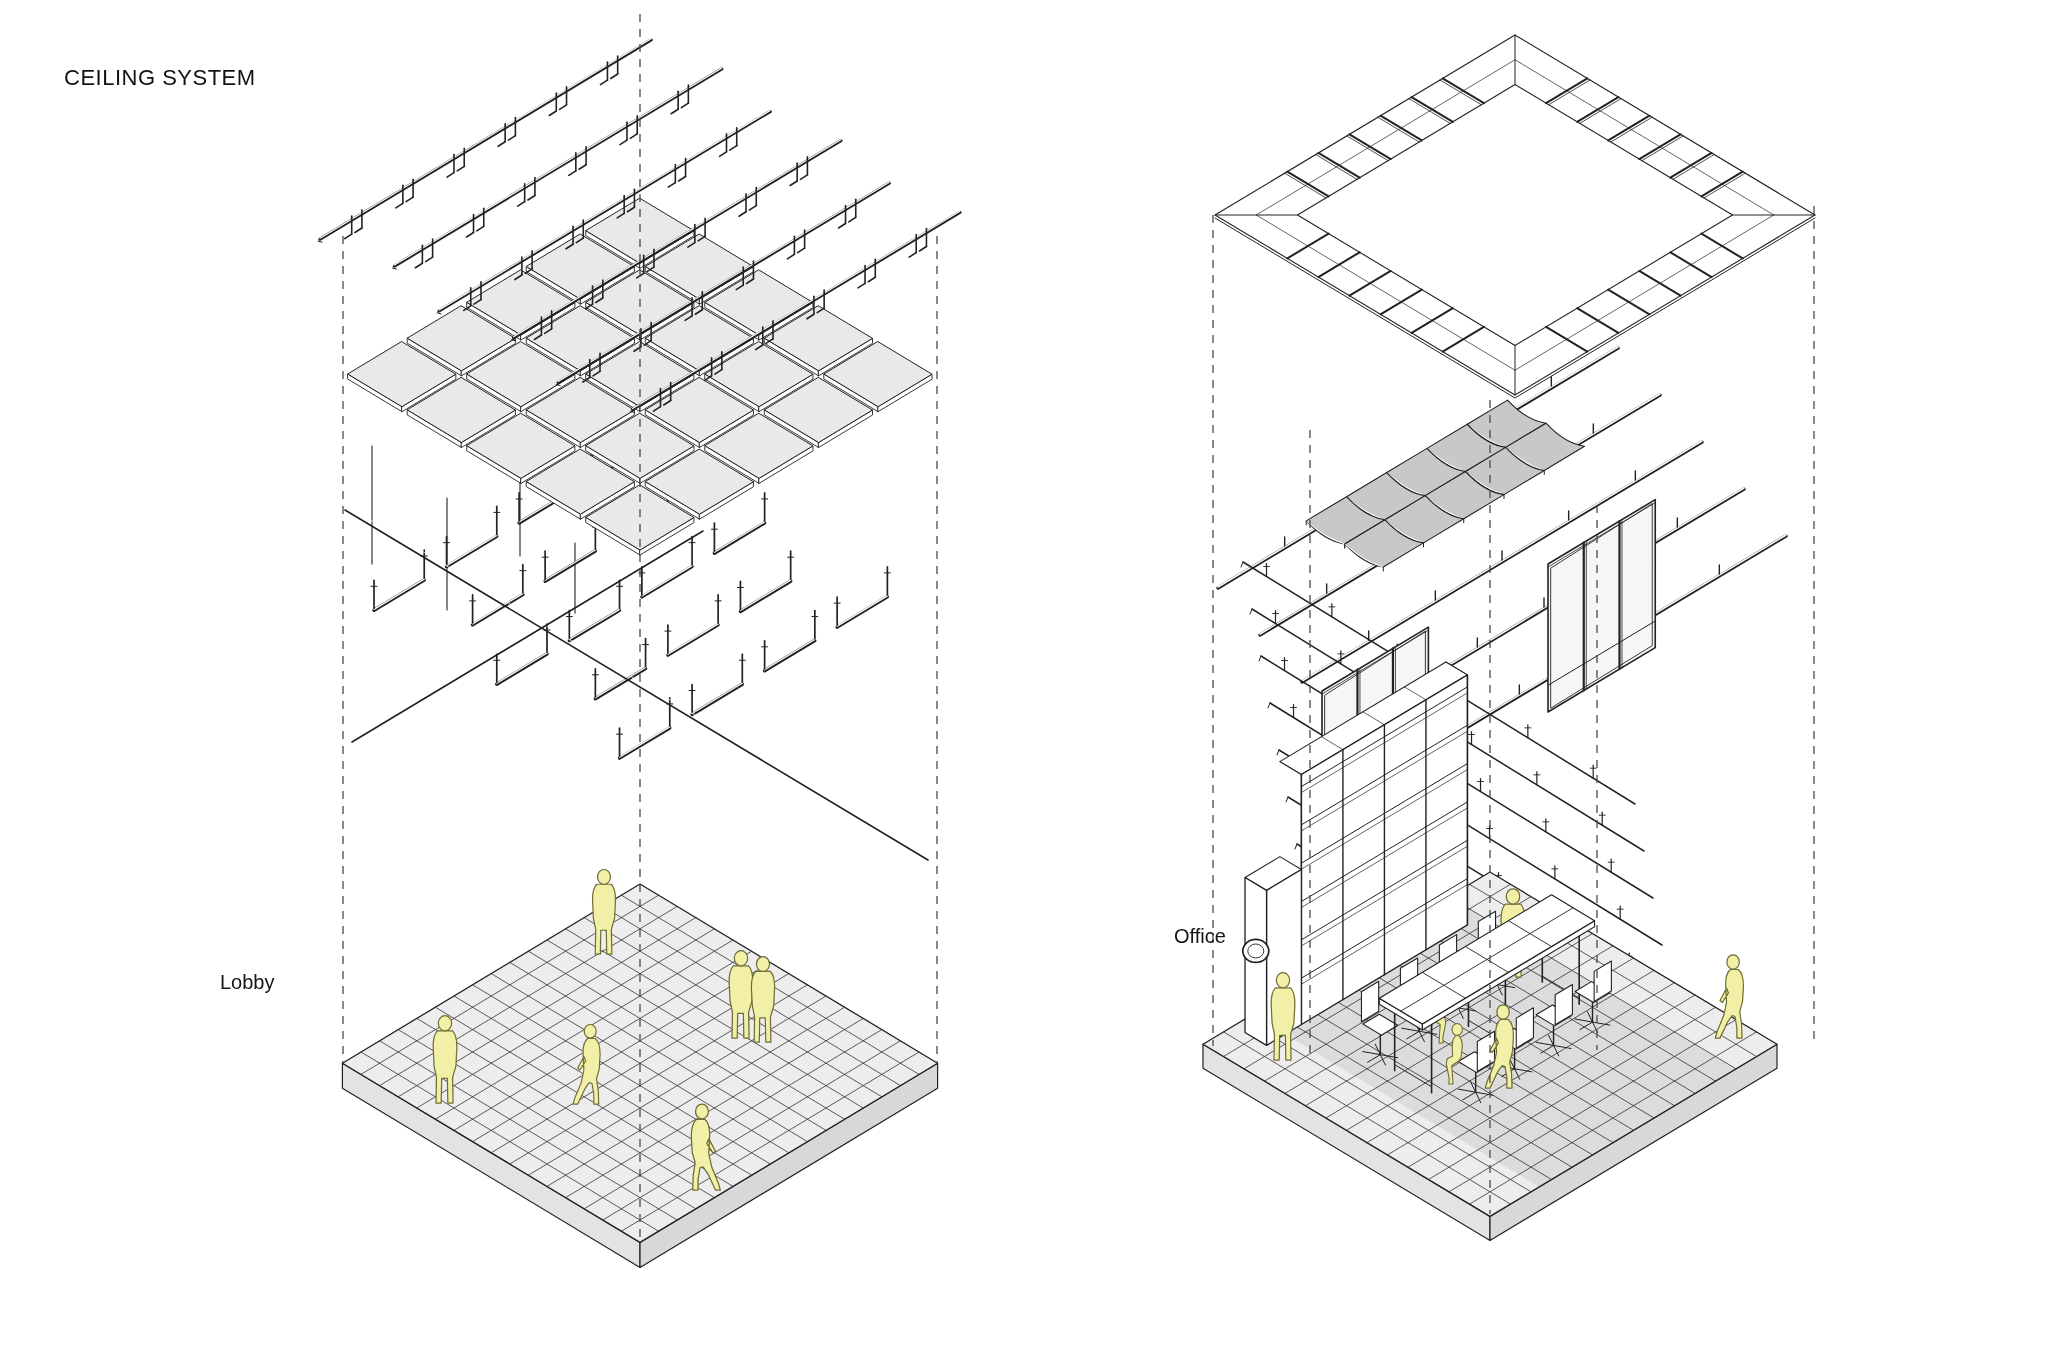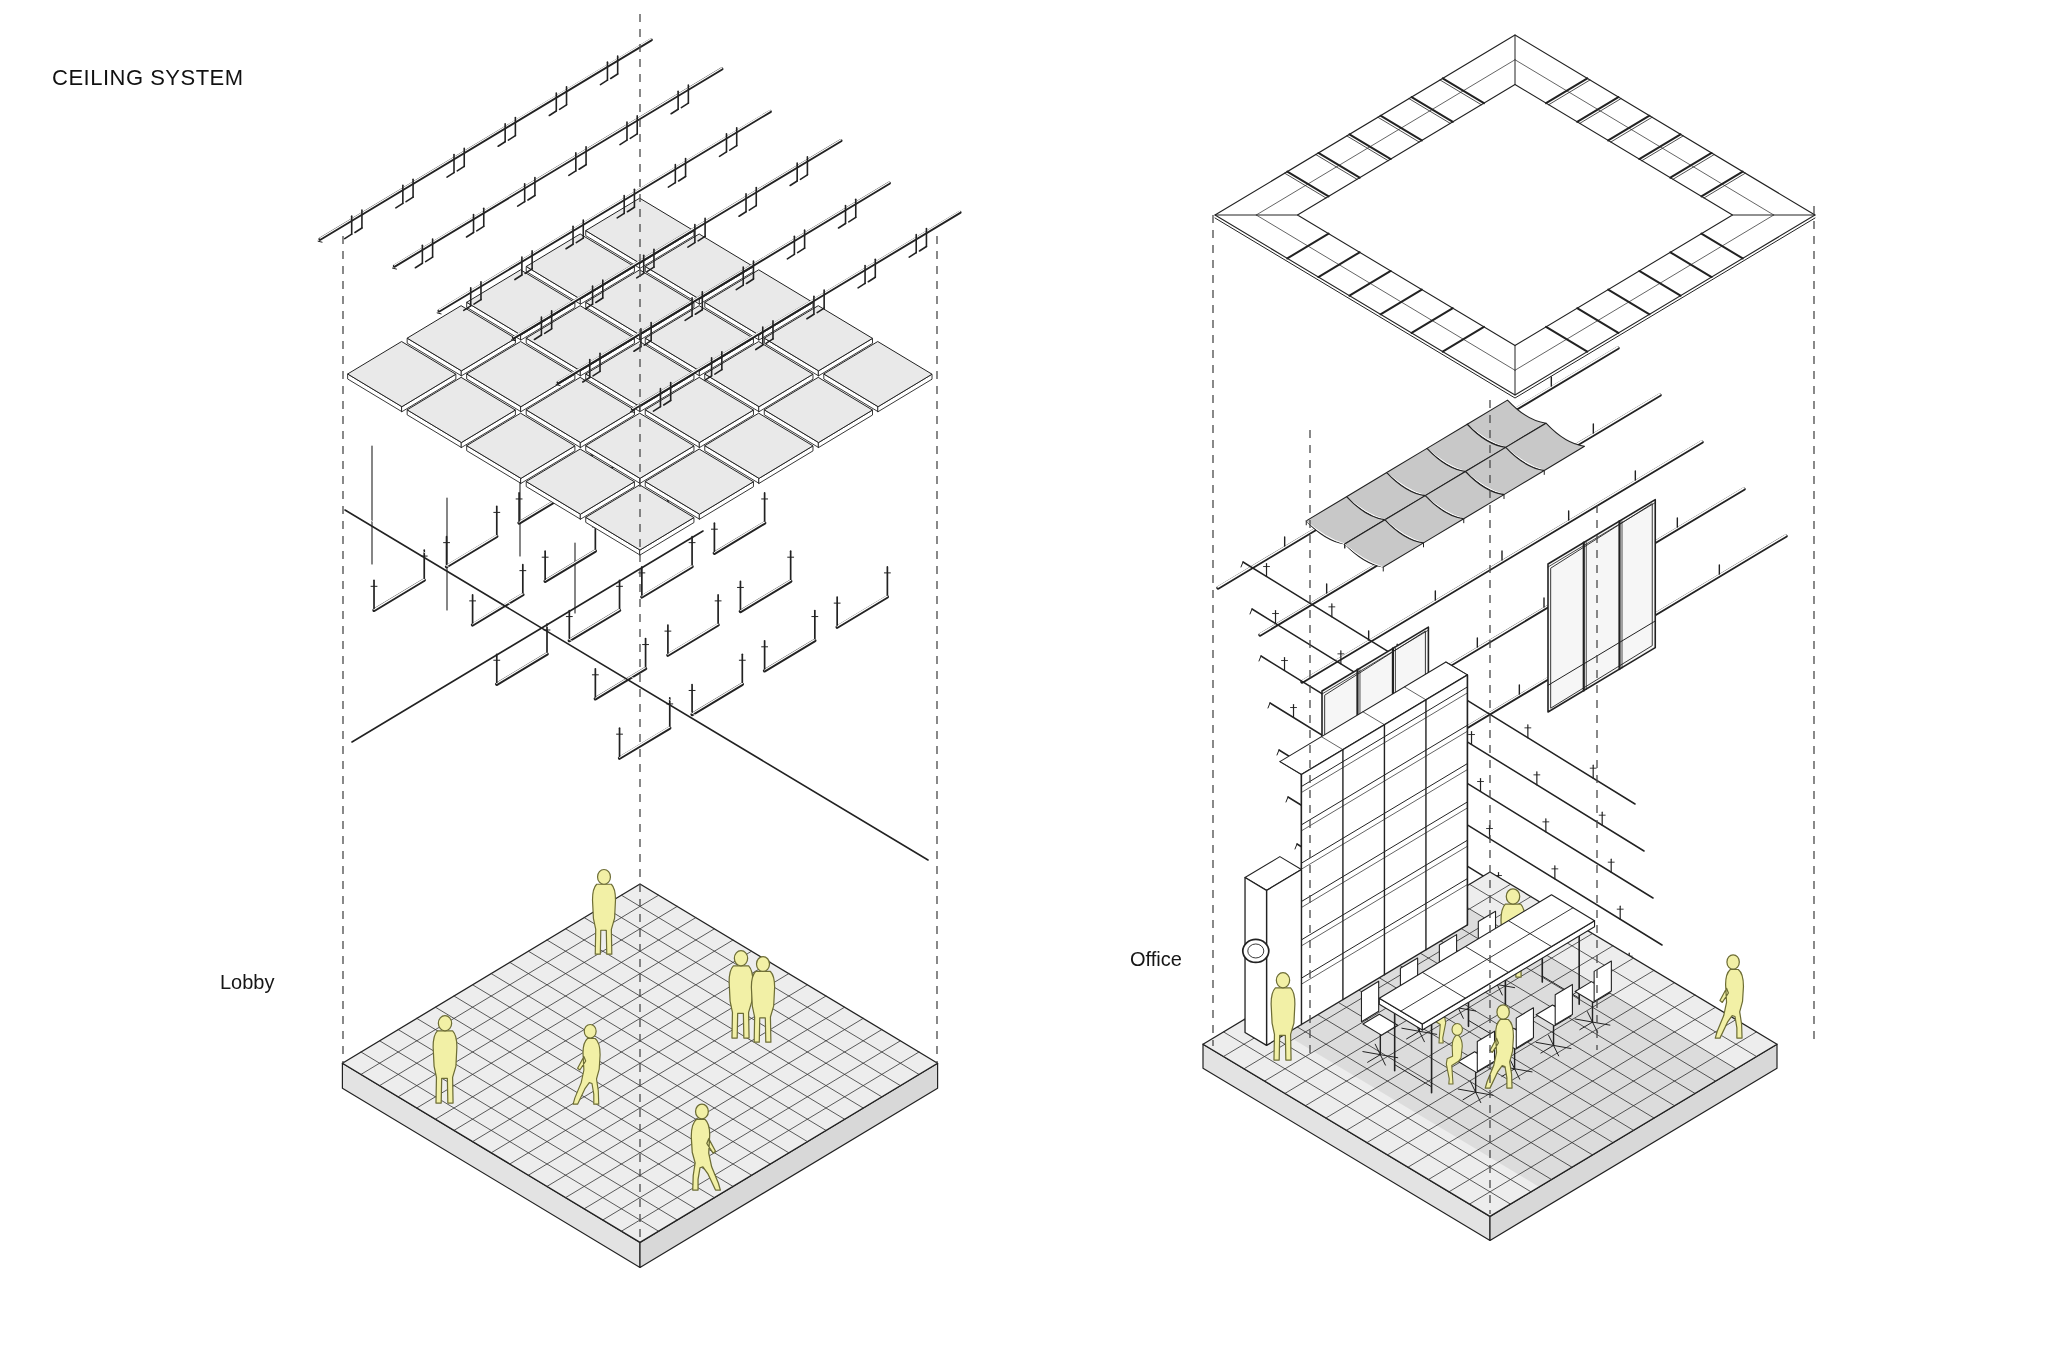--- a/index.html
+++ b/index.html
@@ -1,24 +1,24 @@
 <!DOCTYPE html>
 <html><head>
 <meta charset="utf-8">
 <style>
   html,body{margin:0;padding:0;background:#ffffff;}
   body{width:2048px;height:1366px;position:relative;overflow:hidden;
        font-family:"Liberation Sans", sans-serif;}
   .canvas{position:absolute;inset:0;}
   #drawing{position:absolute;left:0;top:0;}
-  .title{position:absolute;left:52px;top:50px;font-size:22px;font-weight:500;
+  .title{position:absolute;left:64px;top:50px;font-size:22px;font-weight:500;
          letter-spacing:0.5px;color:#111;}
   .label{position:absolute;font-size:20px;color:#161616;}
   .label-lobby{left:220px;top:971px;}
-  .label-office{left:1130px;top:925px;margin-top:23px;}
+  .label-office{left:1174px;top:925px;}
 </style>
 </head>
 <body>
 
 <div class="canvas">
   <svg id="drawing" width="2048" height="1366" viewBox="0 0 2048 1366">
       <g>
         <g>
           <path d="M372,446L372,564" fill="none" stroke="#222222" stroke-width="1.1" stroke-linejoin="round" stroke-linecap="round"></path>
           <path d="M447,498L447,610" fill="none" stroke="#222222" stroke-width="1.1" stroke-linejoin="round" stroke-linecap="round"></path>

